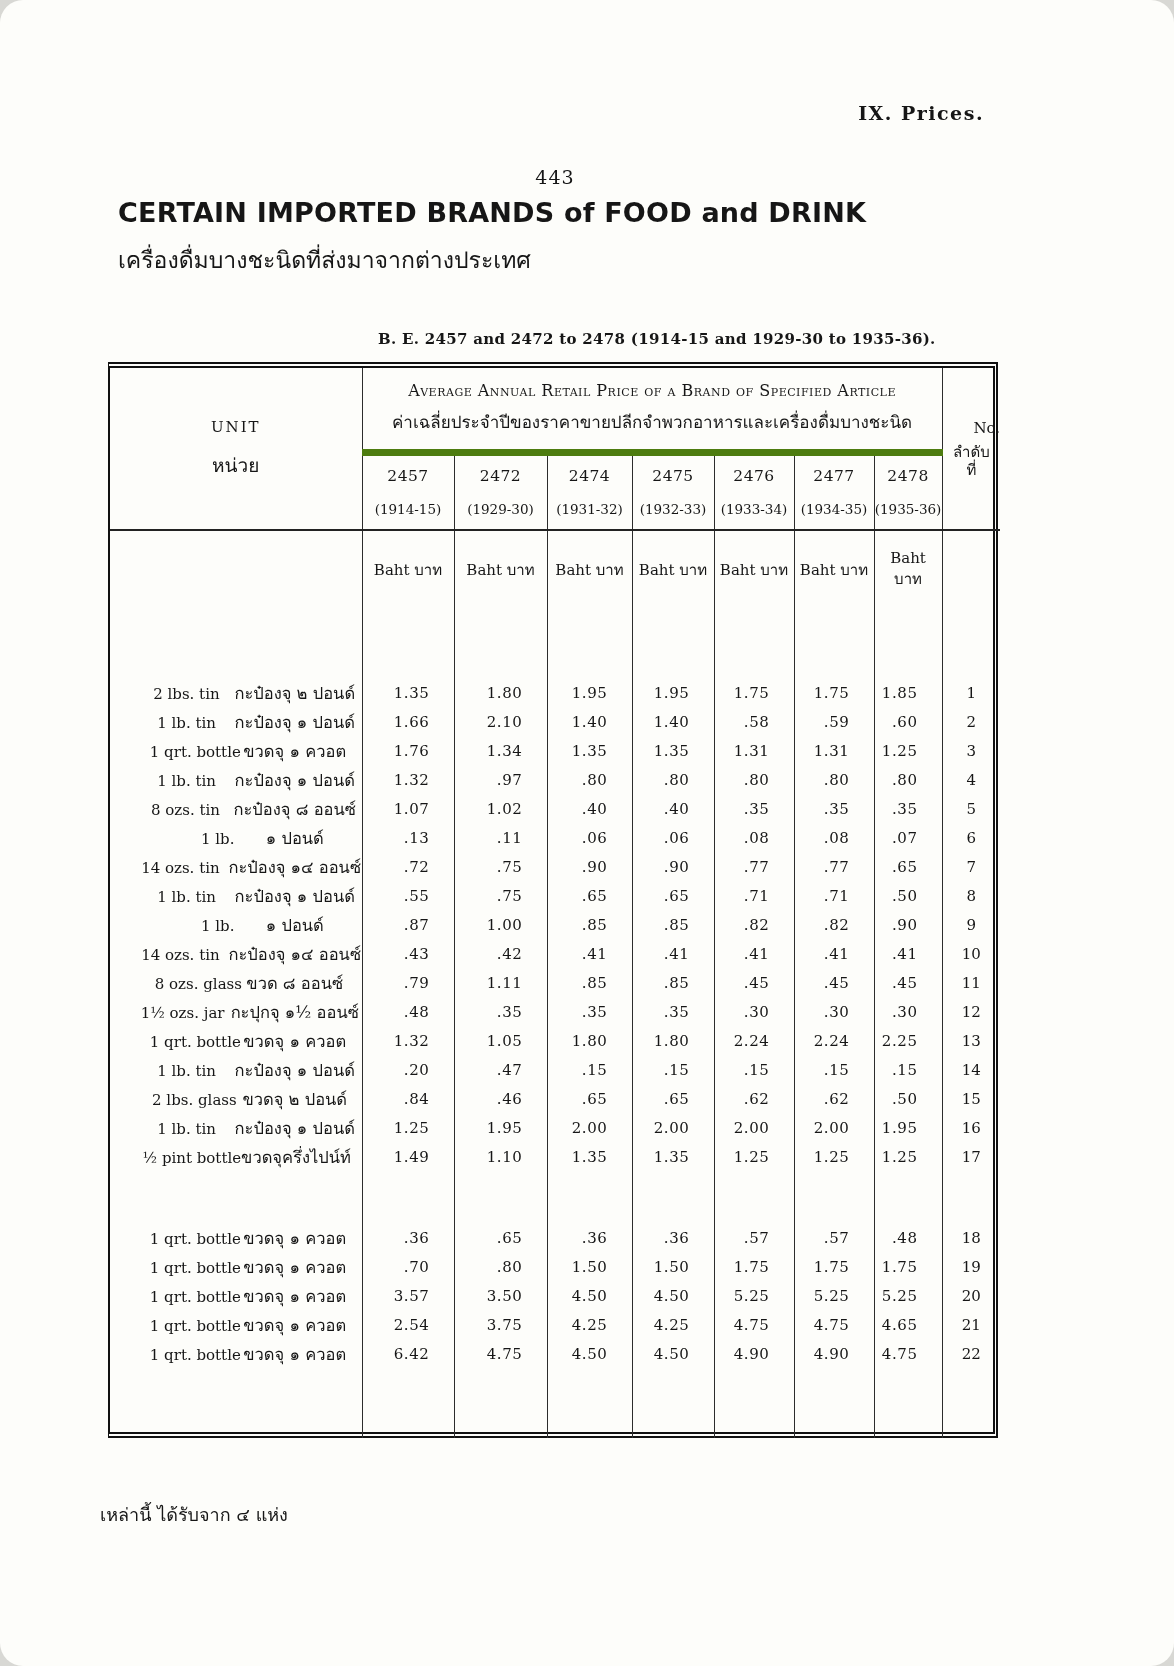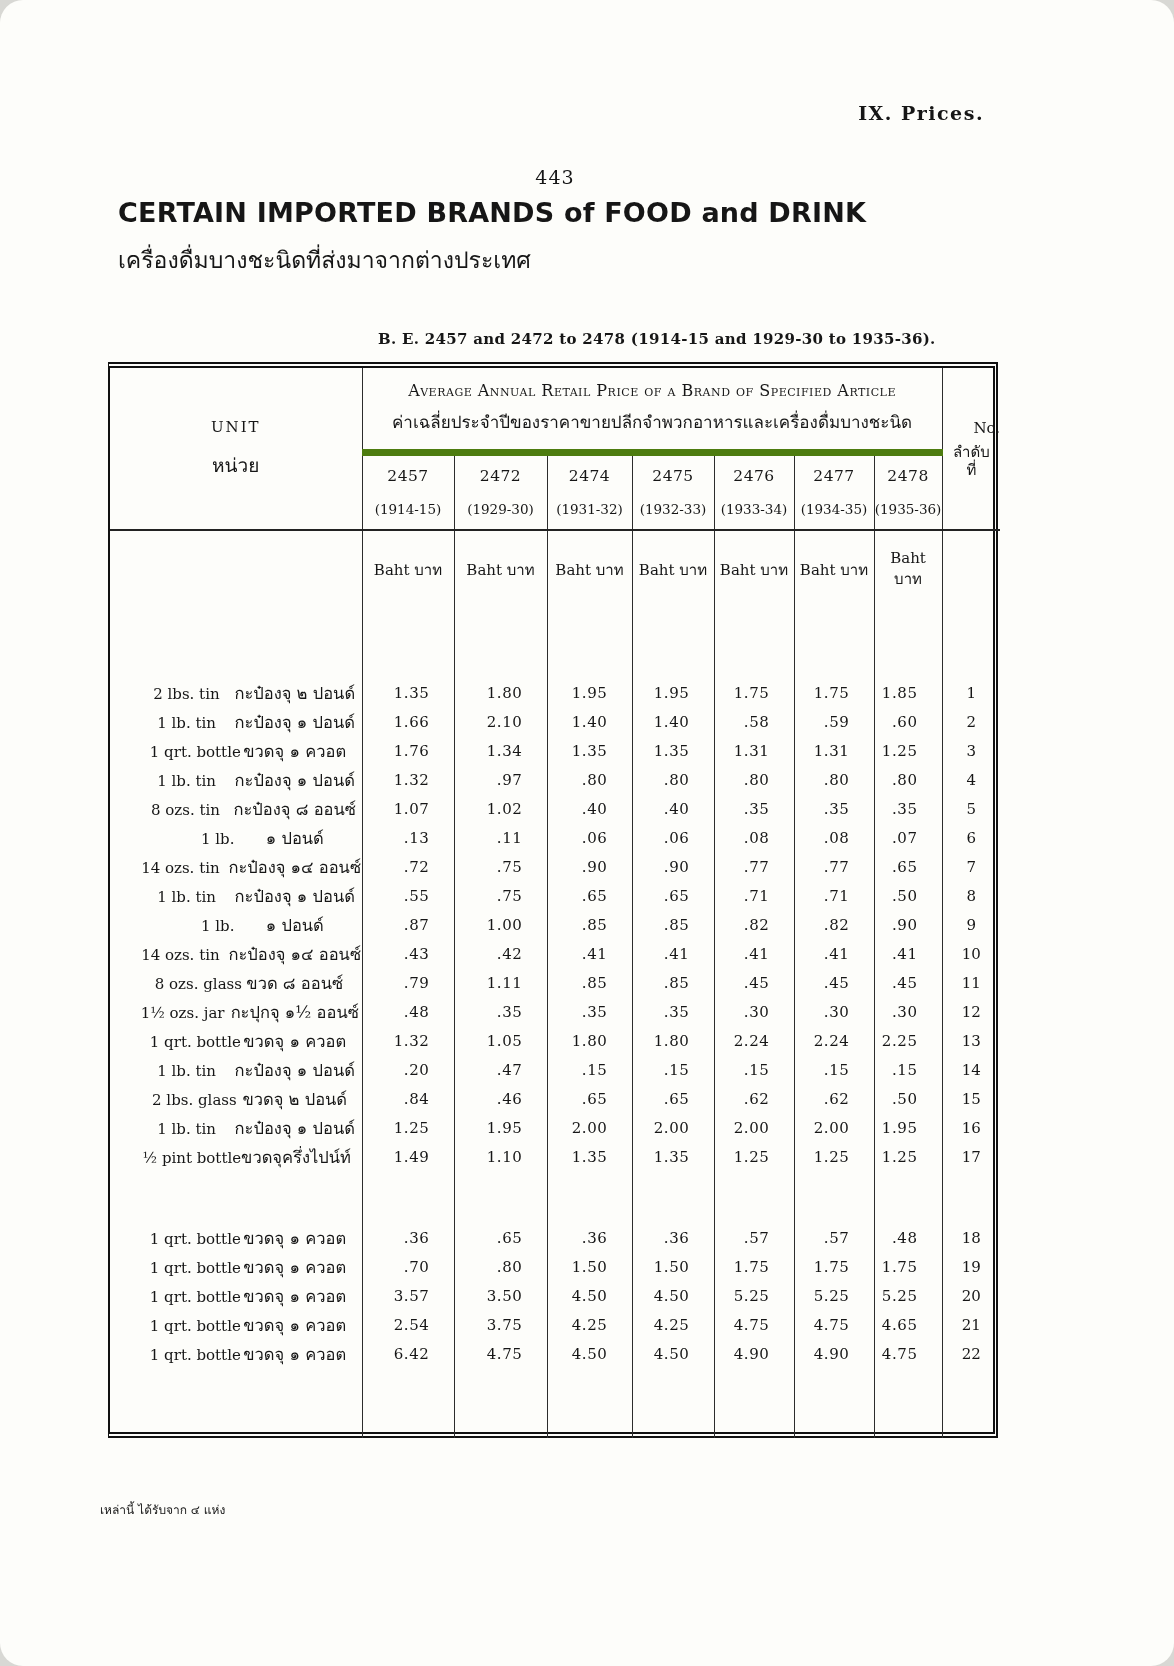--- a/index.html
+++ b/index.html
@@ -60,21 +60,21 @@
   tr.baht-row td { border-top:2px solid #222; }
   .baht-cell { text-align:center; font-size:15px; }
   tr.data-row { height:29px; }
   .unit-col { padding-left:22px; text-align:center; }
   .u-en { display:inline-block; min-width:96px; font-size:15px; }
   .u-th { font-size:16.5px; }
   .val-col { text-align:right; padding-right:24px; font-size:15px; letter-spacing:0.6px; }
   .no-col { text-align:center; font-size:15px; }
   .spacer-row td { height:inherit; }
   .footnote-1 { position:absolute; left:160px; top:1458px; font-size:19px; }
-  .footnote-2 { position:absolute; left:100px; top:1500px; font-size:12px; }
+  .footnote-2 { position:absolute; left:100px; top:1500px; font-size:18px; }
 </style>
 </head>
 <body>
 
 <div class="page">
 
   <div class="section-header">IX. Prices.</div>
   <div class="page-number">443</div>
   <div class="title-en">CERTAIN IMPORTED BRANDS of FOOD and DRINK</div>
   <div class="title-th">เครื่องดื่มบางชะนิดที่ส่งมาจากต่างประเทศ</div>

